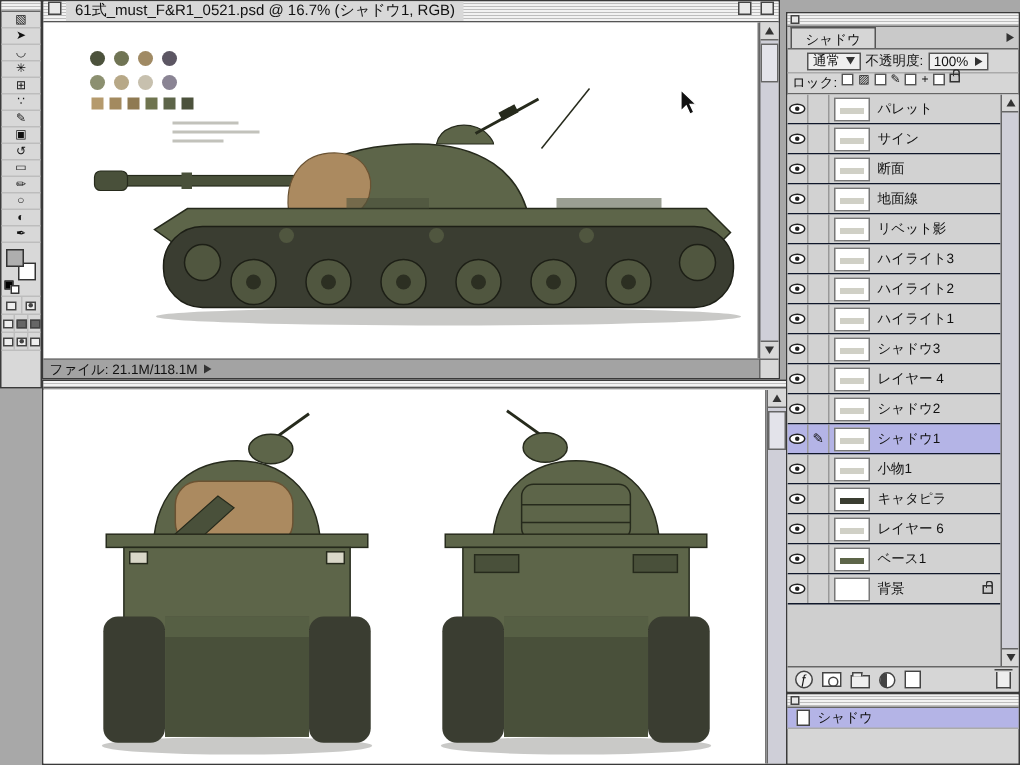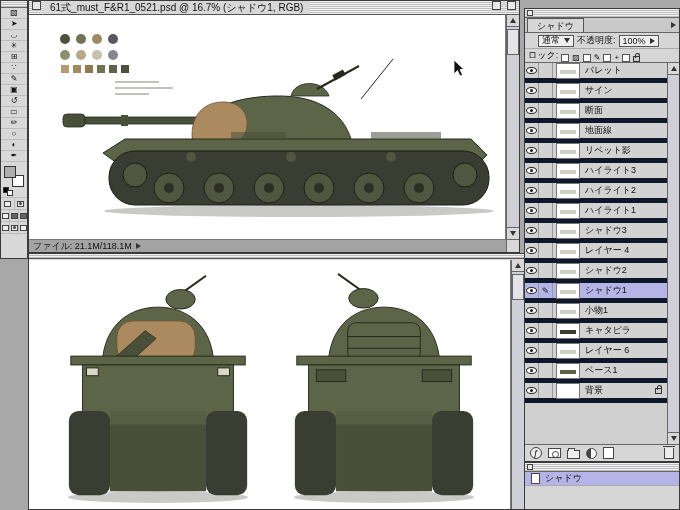--- a/index.html
+++ b/index.html
@@ -53,27 +53,27 @@
   
   #layers{left:524px;top:8px;width:156px;height:454px;background:#d6d6d6;border:1px solid #3a3a3a;z-index:5;}
   .dragbar{position:relative;height:9px;border-bottom:1px solid #666;}
   .dragbar .tbox{position:absolute;left:2px;top:1px;width:6px;height:6px;border:1px solid #444;background:#e8e8e8;}
   .tabrow{height:15px;display:flex;align-items:flex-end;border-bottom:1px solid #666;background:#c9c9c9;position:relative;}
   .tab{border:1px solid #555;border-bottom:none;background:#d6d6d6;padding:1px 9px 0;font-size:9px;margin-left:2px;height:14px;}
   .pal-menu{position:absolute;right:3px;top:4px;display:flex;}
   .blendrow{height:16px;display:flex;align-items:center;gap:3px;padding:0 13px;border-bottom:1px solid #aaa;}
   .popup{display:flex;align-items:center;gap:4px;border:1px solid #555;background:#efefef;height:12px;padding:0 3px;font-size:9px;}
   .oplabel{font-size:9px;white-space:nowrap;}
-  .lockrow{height:14px;display:flex;align-items:flex-end;gap:3px;padding:0 3px;border-bottom:1px solid #666;font-size:9px;}
+  .lockrow{height:14px;display:flex;align-items:flex-start;gap:3px;padding:0 3px;border-bottom:1px solid #666;font-size:9px;}
   .chk{width:8px;height:8px;border:1px solid #555;background:#fff;}
   .lk-ic{font-size:8px;line-height:1;}
   .layerlist{position:absolute;left:0;right:0;top:54px;bottom:17px;background:#cfcfcf;overflow:hidden;}
   .listrows{position:absolute;left:0;top:0;right:12px;bottom:0;}
   .list-scroll{position:absolute;right:0;top:0;bottom:0;width:12px;background:#cfcfd8;border-left:1px solid #666;}
-  .lrow{height:20px;display:flex;align-items:center;border-bottom:5px solid #0f172a;background:#d2d2d2;}
+  .lrow{height:20px;display:flex;align-items:center;border-bottom:1px solid #0f172a;background:#d2d2d2;}
   .lrow.sel{background:var(--selection-highlight,#b4b4e6);}
   .cell{height:100%;display:flex;align-items:center;justify-content:center;}
   .eye-cell{width:14px;border-right:1px solid #999;flex:0 0 auto;}
   .ind-cell{width:14px;border-right:1px solid #999;flex:0 0 auto;font-size:9px;}
   .eye{width:11px;height:7px;border:1px solid #222;border-radius:50%;background:#fff;position:relative;}
   .eye::after{content:"";position:absolute;left:3px;top:1px;width:3px;height:3px;border-radius:50%;background:#222;}
   .thumb{width:24px;height:16px;border:1px solid #777;background:#fff;margin:0 3px;flex:0 0 auto;position:relative;overflow:hidden;}
   .thumb::after{content:"";position:absolute;left:3px;top:6px;width:16px;height:4px;background:#d0d0c6;}
   .thumb.t-olive::after{background:var(--tank-olive,#5d6549);}
   .thumb.t-dark::after{background:var(--tank-track,#3a3d31);}

